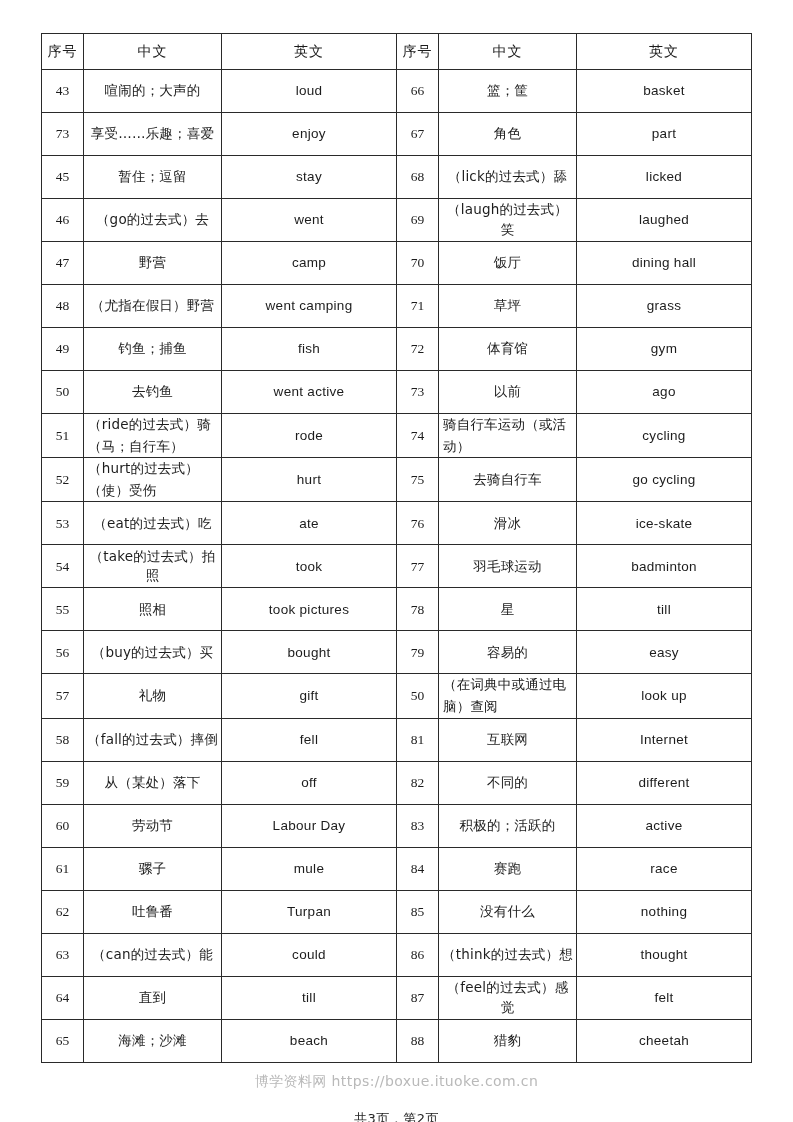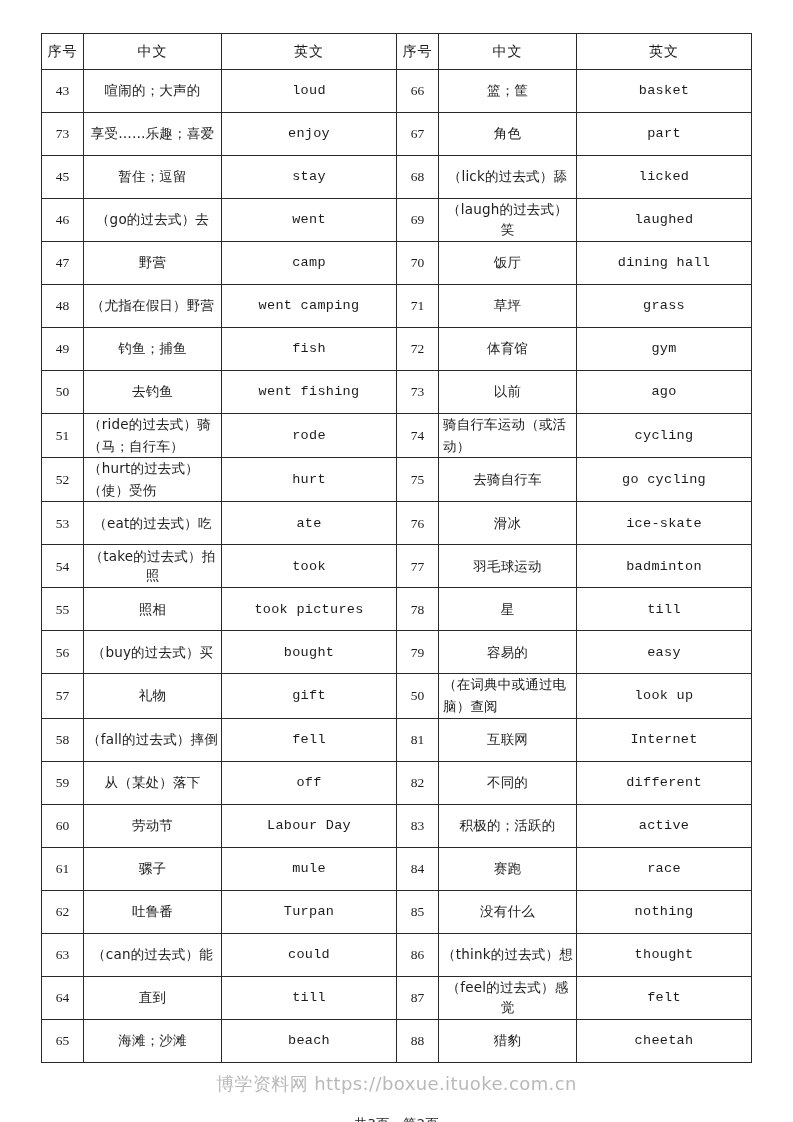--- a/index.html
+++ b/index.html
@@ -59,39 +59,39 @@
   .cell-cn.wrap {
     text-align: left;
     padding-left: 4px;
     line-height: 1.6;
   }
   .cell-idx {
     font-family: "Liberation Serif", "DejaVu Serif", serif;
     font-size: 14px;
   }
   .cell-en {
-    font-family: Liberation Mono, monospace;
+    font-family: Liberation Sans, sans-serif;
     font-size: 14px;
     letter-spacing: 0.3px;
   }
   .head-cn {
     font-family: "DejaVu Sans", "Liberation Sans", sans-serif;
     font-size: 13.5px;
   }
 
   .footer {
     position: absolute;
     left: 0;
     top: 1074px;
     width: 793px;
     text-align: center;
   }
   .watermark {
     font-family: "DejaVu Sans", "Liberation Sans", sans-serif;
-    font-size: 18px;
+    font-size: 14px;
     color: #b9b9b9;
     letter-spacing: 0.4px;
     white-space: nowrap;
     line-height: 1.1;
     text-align: center;
   }
   .page-number {
     margin-top: 21px;
     font-family: "DejaVu Sans", "Liberation Sans", sans-serif;
     font-size: 13px;
@@ -176,21 +176,21 @@
           <td class="cell-idx">49</td>
           <td class="cell-cn">钓鱼；捕鱼</td>
           <td class="cell-en">fish</td>
           <td class="cell-idx">72</td>
           <td class="cell-cn">体育馆</td>
           <td class="cell-en">gym</td>
         </tr>
         <tr>
           <td class="cell-idx">50</td>
           <td class="cell-cn">去钓鱼</td>
-          <td class="cell-en">went fishing</td>
+          <td class="cell-en">went active</td>
           <td class="cell-idx">73</td>
           <td class="cell-cn">以前</td>
           <td class="cell-en">ago</td>
         </tr>
         <tr>
           <td class="cell-idx">51</td>
           <td class="cell-cn wrap">（ride的过去式）骑（马；自行车）</td>
           <td class="cell-en">rode</td>
           <td class="cell-idx">74</td>
           <td class="cell-cn wrap">骑自行车运动（或活动）</td>

